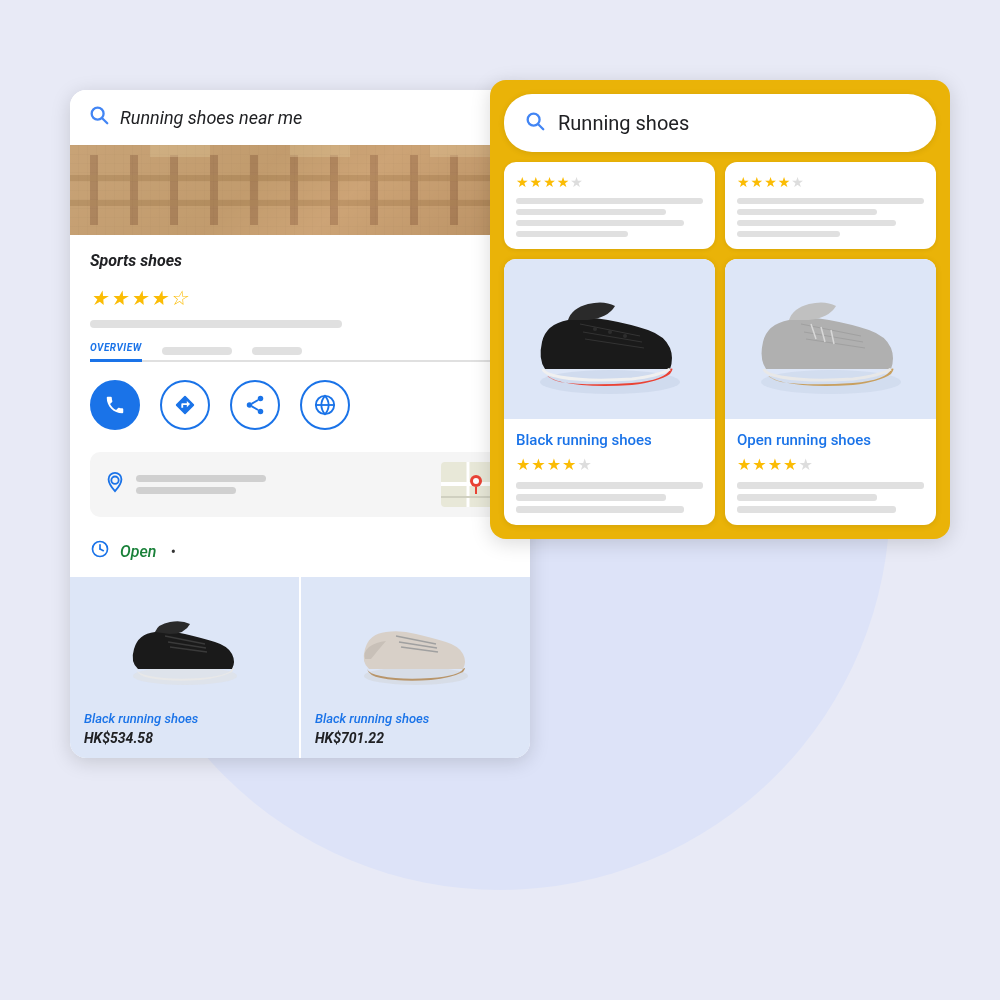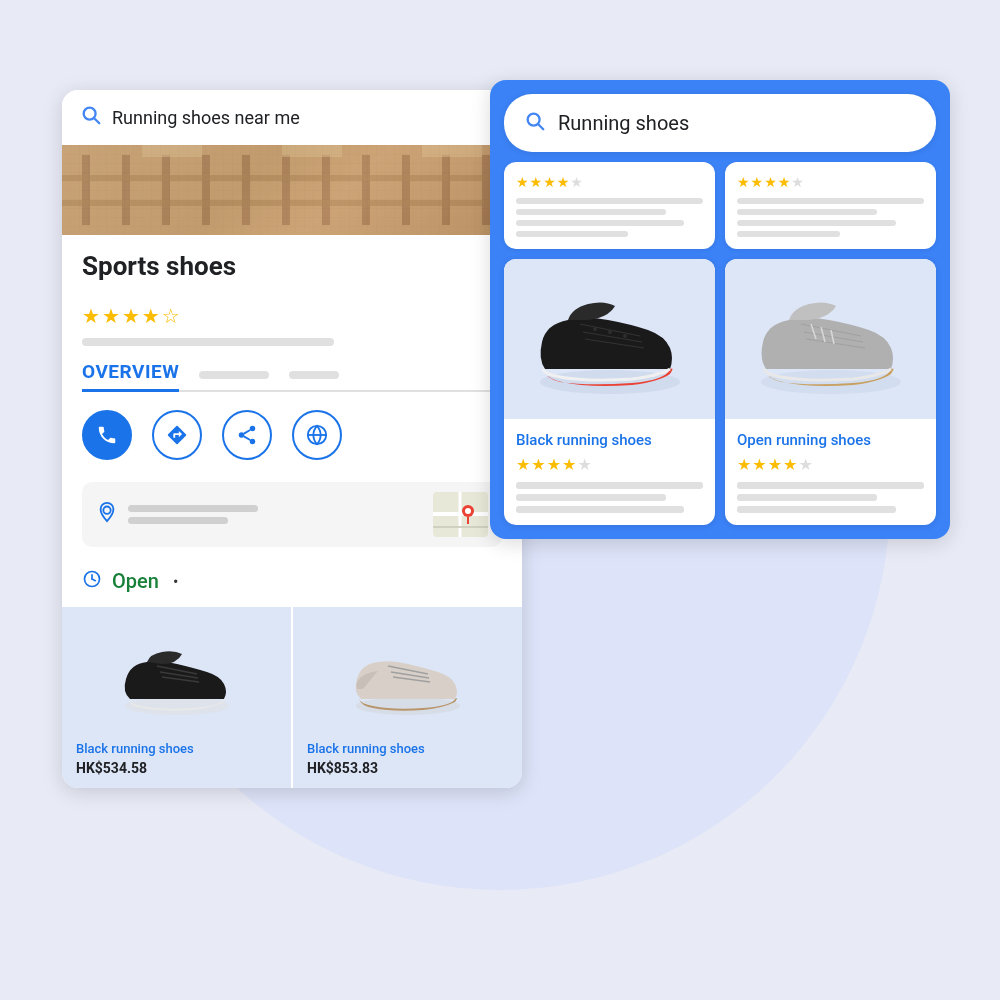--- a/index.html
+++ b/index.html
@@ -29,27 +29,28 @@
       height: 780px;
       background: #dde3f8;
       border-radius: 50%;
       z-index: 0;
     }
 
     
     .left-card {
       position: absolute;
       top: 40px;
-      left: 12px;
+      left: 20px;
       width: 460px;
       background: #fff;
       border-radius: 16px;
       box-shadow: 0 4px 20px rgba(0,0,0,0.15);
       overflow: hidden;
       z-index: 2;
+      font-style: italic;
     }
 
     .search-bar {
       display: flex;
       align-items: center;
       padding: 14px 18px;
       background: #fff;
       gap: 10px;
     }
     .search-icon-svg {
@@ -76,24 +77,24 @@
       inset: 0;
       background:
         repeating-linear-gradient(0deg, transparent, transparent 8px, rgba(0,0,0,0.04) 8px, rgba(0,0,0,0.04) 9px),
         repeating-linear-gradient(90deg, transparent, transparent 8px, rgba(0,0,0,0.04) 8px, rgba(0,0,0,0.04) 9px);
     }
 
     .business-section {
       padding: 16px 20px 8px;
     }
     .business-name {
-      font-size: 26px;
+      font-size: 16px;
       font-weight: 700;
       color: #202124;
-      margin-bottom: 23px;
+      margin-bottom: 16px;
     }
     .stars-row {
       display: flex;
       gap: 2px;
       margin-bottom: 10px;
     }
     .star { color: #FBBC04; font-size: 20px; }
     .star-half { color: #FBBC04; font-size: 20px; }
     .gray-lines {
       display: flex;
@@ -110,21 +111,21 @@
     .overview-tab {
       display: flex;
       align-items: center;
       gap: 20px;
       border-bottom: 2px solid #e0e0e0;
       padding-bottom: 0;
       margin-bottom: 14px;
     }
     .tab-active {
       color: #1A73E8;
-      font-size: 19px;
+      font-size: 10px;
       font-weight: 700;
       letter-spacing: 0.5px;
       padding-bottom: 6px;
       border-bottom: 3px solid #1A73E8;
       margin-bottom: -2px;
     }
     .tab-inactive-line {
       height: 8px;
       background: #e0e0e0;
       border-radius: 4px;
@@ -178,21 +179,21 @@
     }
     .map-text-lines { display: flex; flex-direction: column; gap: 5px; }
     .map-line { height: 7px; background: #d0d0d0; border-radius: 4px; }
 
     .open-status {
       padding: 10px 20px 14px;
       display: flex;
       align-items: center;
       gap: 10px;
     }
-    .open-text { color: #188038; font-size: 20px; font-weight: 500; }
+    .open-text { color: #188038; font-size: 16px; font-weight: 500; }
     .dot { color: #333; margin-left: 4px; }
 
     
     .products-row {
       display: flex;
       gap: 0;
       padding: 0;
     }
     .product-card-left {
       flex: 1;
@@ -221,21 +222,21 @@
       font-weight: 700;
       color: #202124;
     }
 
     
     .right-card {
       position: absolute;
       top: 30px;
       right: 0px;
       width: 460px;
-      background: #3b82f6;
+      background: #eab308;
       border-radius: 16px;
       box-shadow: 0 4px 20px rgba(0,0,0,0.15);
       overflow: hidden;
       z-index: 3;
     }
 
     .right-search-bar {
       display: flex;
       align-items: center;
       padding: 16px 20px;
@@ -469,21 +470,21 @@
             <path d="M16 65 Q18 72 30 74 Q50 78 80 76 Q100 74 112 68 Q116 62 112 65 Q108 72 80 74 Q50 76 30 72 Q18 70 16 65 Z" fill="#b8956a"></path>
 
             <path d="M14 55 Q12 48 18 43 Q25 38 35 37 Q28 45 20 55 Z" fill="#c8c0b8"></path>
 
             <line x1="45" y1="32" x2="85" y2="40" stroke="#a0a0a0" stroke-width="1.5"></line>
             <line x1="48" y1="38" x2="86" y2="44" stroke="#a0a0a0" stroke-width="1.5"></line>
             <line x1="50" y1="43" x2="87" y2="48" stroke="#a0a0a0" stroke-width="1.5"></line>
           </svg>
         </div>
         <div class="product-name">Black running shoes</div>
-        <div class="product-price">HK$853.83</div>
+        <div class="product-price">HK$701.22</div>
       </div>
     </div>
 
   </div>
 
   <div class="right-card">
 
     <div class="right-search-bar">
       <span>
         <svg width="22" height="22" viewBox="0 0 24 24" fill="none">

